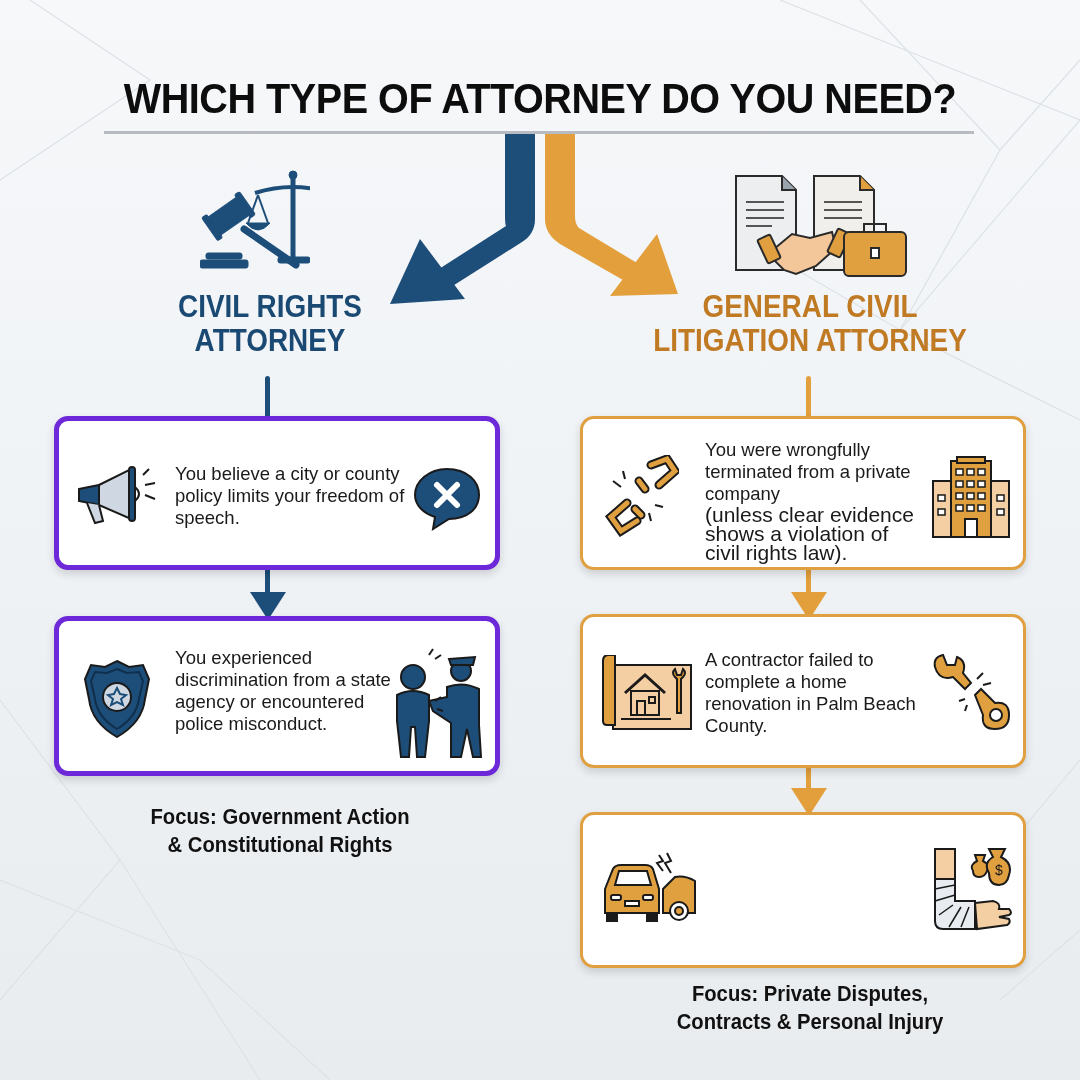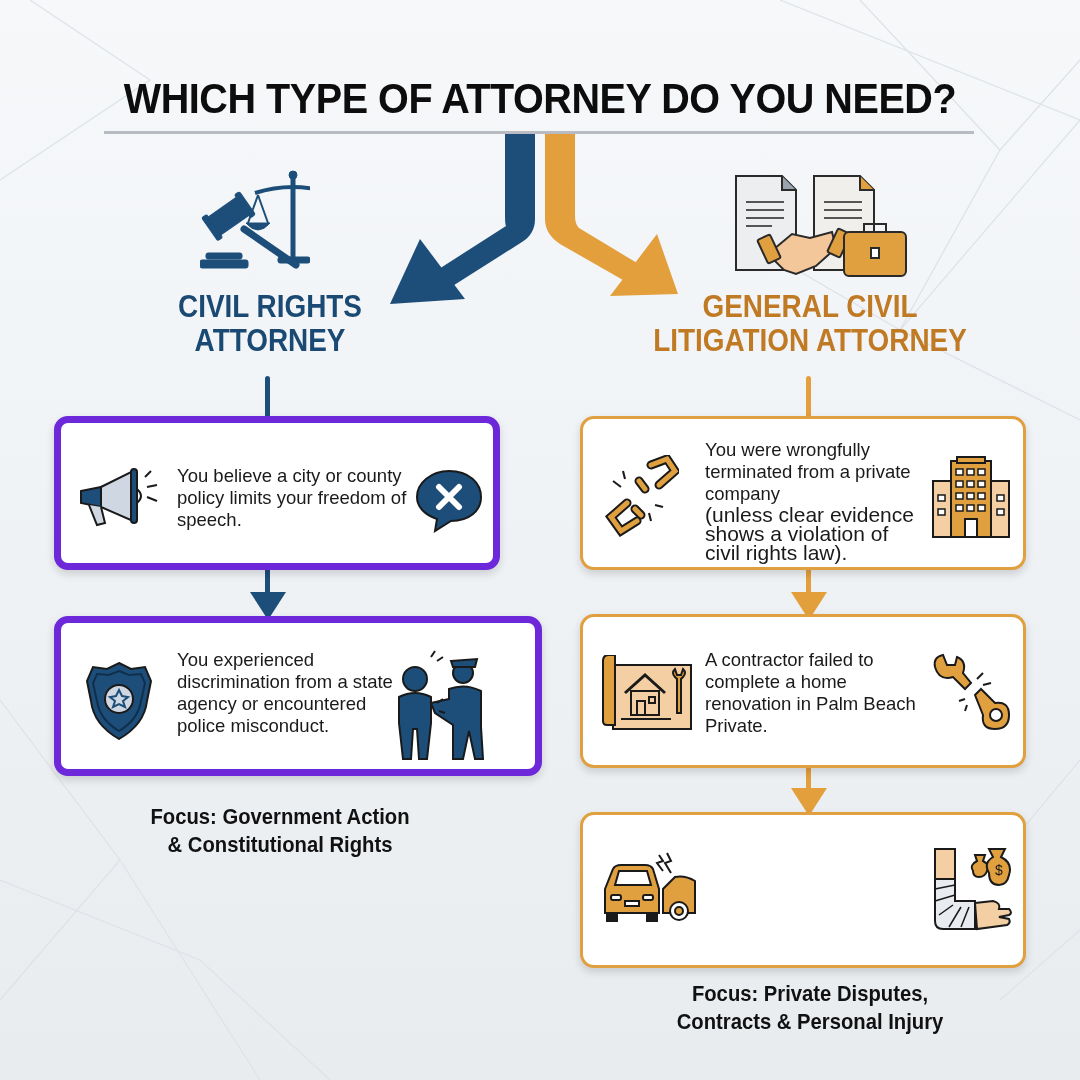--- a/index.html
+++ b/index.html
@@ -25,21 +25,21 @@
     position: absolute; text-align: center; font-weight: 700;
     font-size: 31px; line-height: 34px; transform: scaleX(0.9);
   }
   .heading.blue { color: #1a4a73; }
   .heading.orange { color: #c07a24; }
   .card {
     position: absolute; background: #ffffff; border-radius: 14px;
     box-shadow: 0 4px 8px rgba(0,0,0,0.15);
     display: flex; align-items: center;
   }
-  .card.blue { border: 7px solid #6d28d9; }
+  .card.blue { border: 5px solid #6d28d9; }
   .card.orange { border: 3px solid #e0a040; }
   .card .txt {
     position: absolute; color: #1a1a1a; font-size: 18.5px; line-height: 22px;
   }
   .card .txt .small { font-size: 21px; line-height: 19px; display: block; }
   .icon { position: absolute; }
   .focus {
     position: absolute; text-align: center; font-weight: 700; font-size: 22px;
     line-height: 28px; color: #111; transform: scaleX(0.92);
   }
@@ -153,21 +153,21 @@
         <line x1="72" y1="34" x2="82" y2="38"></line>
     </g>
   </svg>
   <div class="txt" style="left:116px;top:42px;width:240px;">You believe a city or county policy limits your freedom of speech.</div>
   <svg class="icon" style="left:352px;top:44px;" width="72" height="66" viewBox="0 0 72 66">
     <path d="M36 4 C56 4 68 16 68 30 C68 44 56 54 38 54 L22 64 L24 52 C12 48 4 40 4 30 C4 16 18 4 36 4 Z" fill="#1d4e7a" stroke="#1a1a1a" stroke-width="2"></path>
     <path d="M26 20 L46 40 M46 20 L26 40" stroke="#ffffff" stroke-width="6" stroke-linecap="round"></path>
   </svg>
 </div>
 
-<div class="card blue" style="left:54px;top:616px;width:488px;height:160px;text-decoration:underline;">
+<div class="card blue" style="left:54px;top:616px;width:446px;height:160px;text-decoration:underline;">
   <svg class="icon" style="left:22px;top:38px;" width="72" height="80" viewBox="0 0 72 80">
     <path d="M36 2 L48 8 L62 6 L68 20 L64 40 C62 58 50 70 36 78 C22 70 10 58 8 40 L4 20 L10 6 L24 8 Z" fill="#1d4e7a" stroke="#1a1a1a" stroke-width="2"></path>
     <path d="M36 10 L46 14 L58 13 L62 22 L58 40 C56 54 46 64 36 70 C26 64 16 54 14 40 L10 22 L14 13 L26 14 Z" fill="none" stroke="#0f2f4d" stroke-width="2"></path>
     <circle cx="36" cy="38" r="14" fill="#cfd8e2" stroke="#1a1a1a" stroke-width="2"></circle>
     <polygon points="36,29 39,35 45,36 40,40 42,46 36,43 30,46 32,40 27,36 33,35" fill="none" stroke="#1d4e7a" stroke-width="2"></polygon>
   </svg>
   <div class="txt" style="left:116px;top:26px;width:220px;">You experienced discrimination from a state agency or encountered police misconduct.</div>
   <svg class="icon" style="left:330px;top:24px;" width="100" height="116" viewBox="0 0 100 116">
     <g fill="#1d4e7a" stroke="#1a1a1a" stroke-width="2">
       <circle cx="24" cy="32" r="12"></circle>
@@ -260,21 +260,21 @@
       <rect x="12" y="10" width="78" height="64" fill="#f3cfa3"></rect>
       <path d="M2 6 Q2 0 8 0 L14 0 L14 70 L6 70 Q2 70 2 66 Z" fill="#e0a040"></path>
       <path d="M24 38 L44 20 L64 38" fill="none" stroke-width="3"></path>
       <rect x="30" y="36" width="28" height="24" fill="none"></rect>
       <rect x="36" y="46" width="8" height="14" fill="none"></rect>
       <rect x="48" y="42" width="6" height="6" fill="none"></rect>
       <line x1="20" y1="64" x2="70" y2="64"></line>
       <path d="M74 22 Q70 18 74 14 L76 20 L80 20 L82 14 Q86 18 82 22 L80 24 L80 58 L76 58 L76 24 Z" fill="#e0a040"></path>
     </g>
   </svg>
-  <div class="txt" style="left:122px;top:32px;width:220px;">A contractor failed to complete a home renovation in Palm Beach Private.</div>
+  <div class="txt" style="left:122px;top:32px;width:220px;">A contractor failed to complete a home renovation in Palm Beach County.</div>
   <svg class="icon" style="left:346px;top:36px;" width="84" height="80" viewBox="0 0 84 80">
     <g stroke="#1a1a1a" stroke-width="2" fill="#e0a040">
       <path d="M6 14 Q4 4 14 2 L18 12 L26 12 L28 4 Q38 8 34 20 L42 30 L36 36 L24 24 Q10 28 6 14 Z"></path>
       <path d="M46 42 L52 36 L66 50 Q80 48 80 62 Q80 76 66 76 Q52 76 54 62 Z"></path>
       <circle cx="67" cy="62" r="6" fill="#fff"></circle>
     </g>
     <g stroke="#1a1a1a" stroke-width="2">
       <line x1="48" y1="26" x2="54" y2="20"></line>
         <line x1="54" y1="32" x2="62" y2="30"></line>
       <line x1="36" y1="46" x2="30" y2="48"></line>

